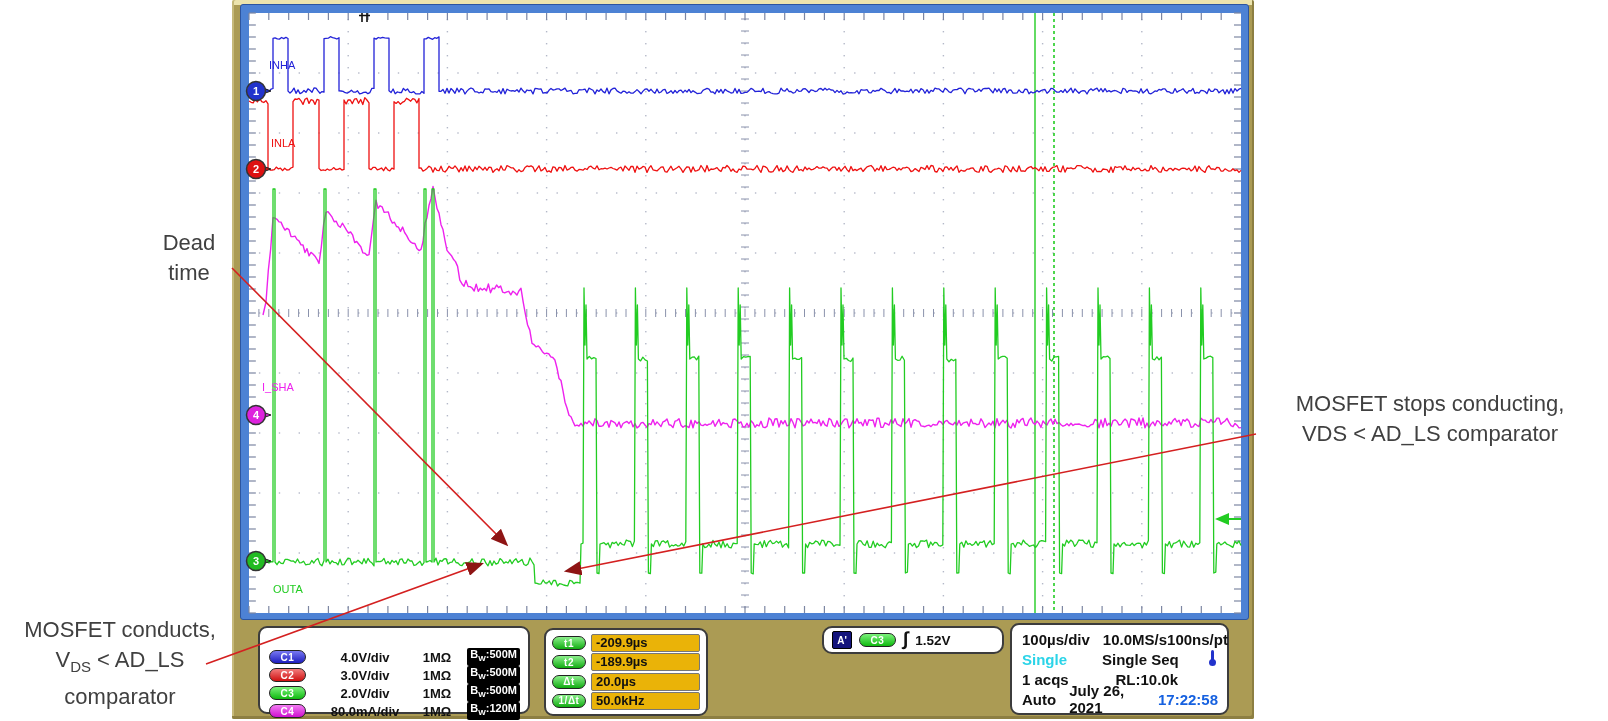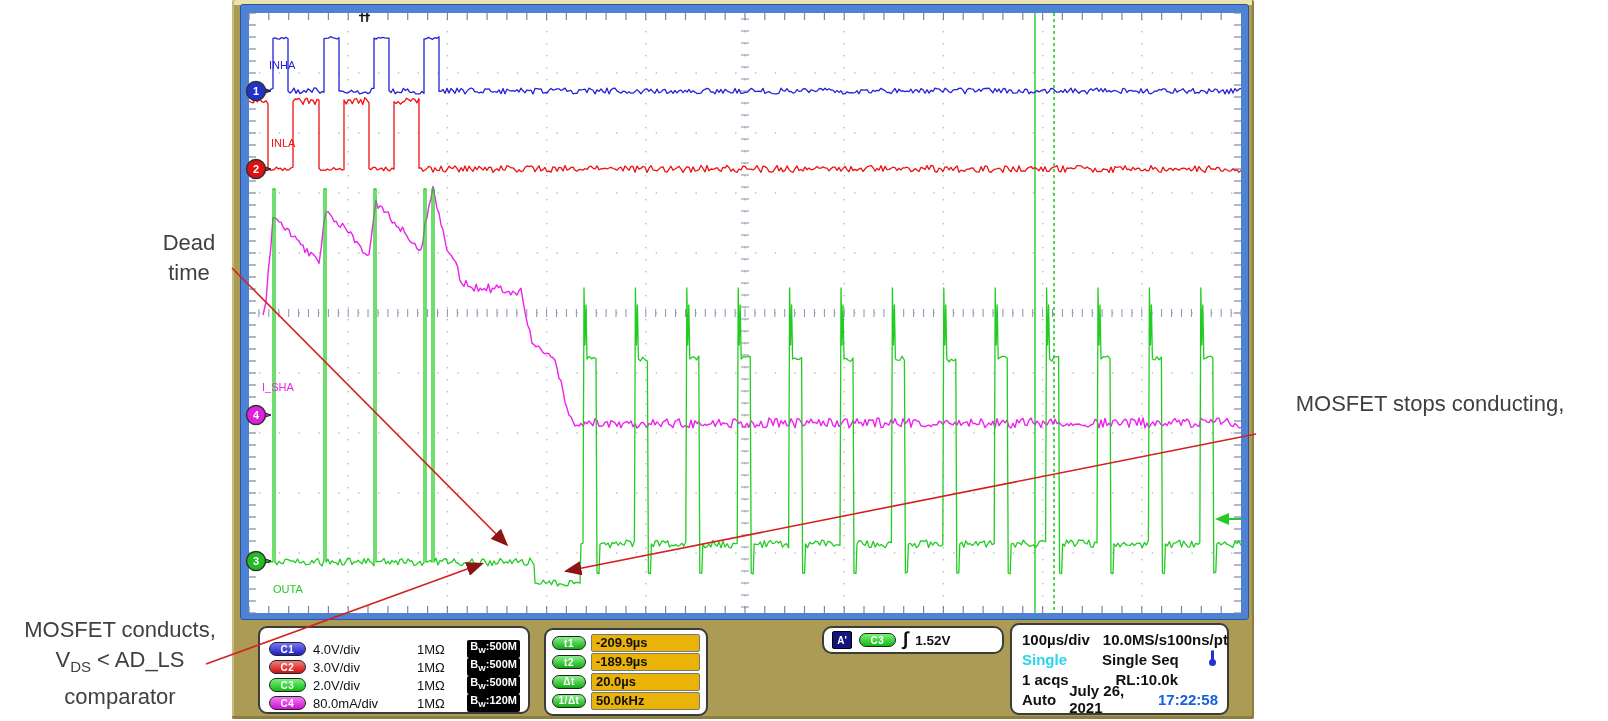--- a/index.html
+++ b/index.html
@@ -10,30 +10,30 @@
   .bezel{position:absolute;left:232px;top:0;width:1022px;height:719px;
     background:linear-gradient(#ece4ae 0 5px,#ab9b54 5px);
     box-shadow:inset -2px -3px 0 #8d7f42, inset 2px 0 0 #c6b97a;border-radius:2px;}
   .screen{position:absolute;left:8px;top:4px;width:1007px;height:614px;background:#4d82d4;
     border:1px solid #2c55a0;border-radius:3px;}
   .crt{position:absolute;left:8px;top:8px;width:992px;height:600px;background:#ffffff;}
   .crt svg{overflow:visible;display:block;}
 
   
   .rbox{position:absolute;background:#fff;border:2px solid #3c3c3c;border-radius:9px;box-sizing:border-box;}
-  .chbox{left:26px;top:626px;width:272px;height:88px;padding:12px 8px 4px 9px;display:flex;flex-direction:column;justify-content:space-between;}
+  .chbox{left:26px;top:626px;width:272px;height:88px;padding:20px 8px 4px 9px;display:flex;flex-direction:column;justify-content:space-between;}
   .chrow{display:grid;grid-template-columns:44px 104px 40px auto;align-items:center;height:18px;}
   .pill{display:inline-flex;align-items:center;justify-content:center;width:37px;height:14px;border-radius:8px;
     color:#fff;font-weight:bold;font-size:10px;border:1px solid #222;box-sizing:border-box;letter-spacing:.5px;}
   .pc1{background:linear-gradient(#7878f2,#1d1dbe);}
   .pc2{background:linear-gradient(#f27b7b,#cf1010);}
   .pc3{background:linear-gradient(#7bf27b,#0fba0f);}
   .pc4{background:linear-gradient(#f27bf2,#cf10cf);text-align:right;}
   .pcur{background:linear-gradient(#8cf08c,#12ac12);width:34px;}
-  .chscale,.chimp{font-size:13px;font-weight:normal;color:#111;}
+  .chscale,.chimp{font-size:13px;font-weight:bold;color:#111;text-align:center;}
   .bw{justify-self:end;background:#000;color:#fff;font-size:11px;font-weight:bold;padding:1px 3px 2px 3px;border-radius:2px;line-height:11px;}
   .bw sub{font-size:8px;}
 
   .curbox{left:312px;top:628px;width:164px;height:88px;padding:4px 6px;display:flex;flex-direction:column;justify-content:space-between;}
   .currow{display:flex;align-items:center;gap:5px;height:18px;}
   .curval{flex:1;border:1px solid #777;border-radius:2px;font-size:13px;font-weight:bold;color:#111;padding:0 4px;height:16px;line-height:16px;background:#eab308;}
 
   .trgbox{left:590px;top:626px;width:182px;height:28px;border-radius:10px;display:flex;align-items:center;gap:7px;padding:0 8px;}
   .abadge{width:18px;height:16px;background:#14147c;color:#fff;font-weight:bold;font-size:10px;
     display:flex;align-items:center;justify-content:center;border-radius:2px;border:1px solid #000;}
@@ -1442,20 +1442,21 @@
   </div>
 
   <div class="note leftnote">
     <div>MOSFET conducts,</div>
     <div><span>V</span><sub>DS</sub><span> &lt; AD_LS</span></div>
     <div>comparator</div>
   </div>
 
   <div class="note rightnote">
     <div>MOSFET stops conducting,</div>
+    <div>VDS &lt; AD_LS comparator</div>
   </div>
 
   <svg class="overlay" width="1608" height="721">
     <defs>
       <marker id="arr" markerWidth="11" markerHeight="9" refX="9" refY="4.5" orient="auto">
         <path d="M0,0 L11,4.5 L0,9 z" fill="#8e1414"></path>
       </marker>
     </defs>
     <line x1="232" y1="268" x2="506" y2="544" stroke="#d42020" stroke-width="1.6" marker-end="url(#arr)"></line>
     <line x1="206" y1="664" x2="481" y2="564" stroke="#d42020" stroke-width="1.6" marker-end="url(#arr)"></line>

